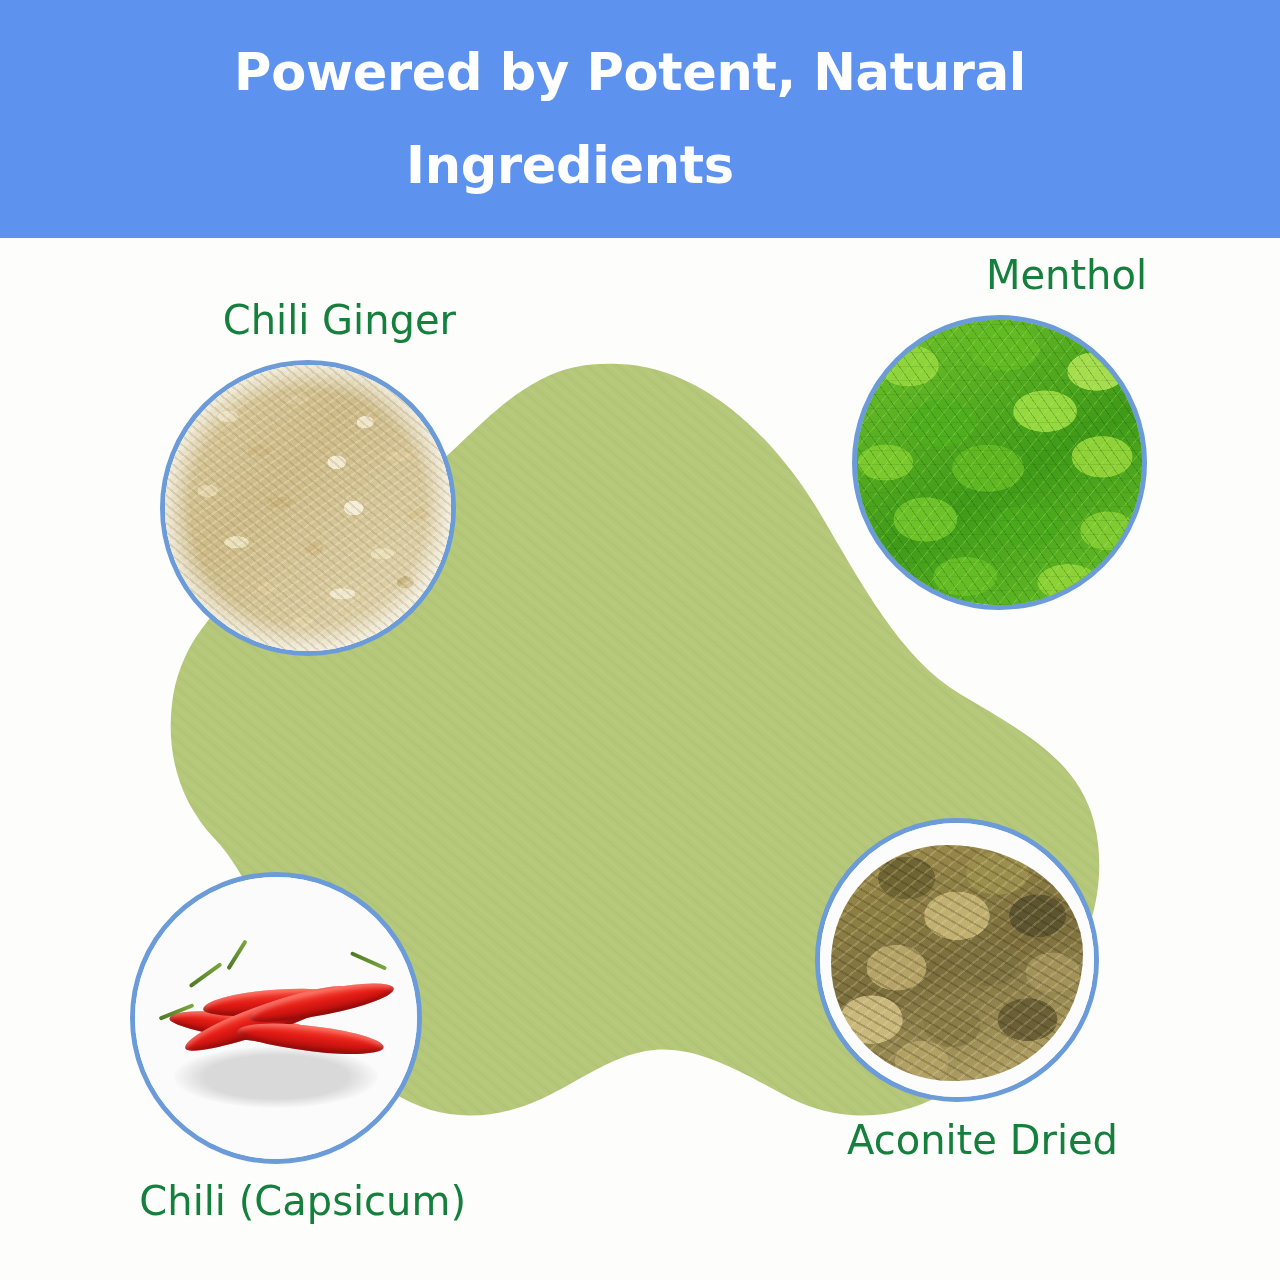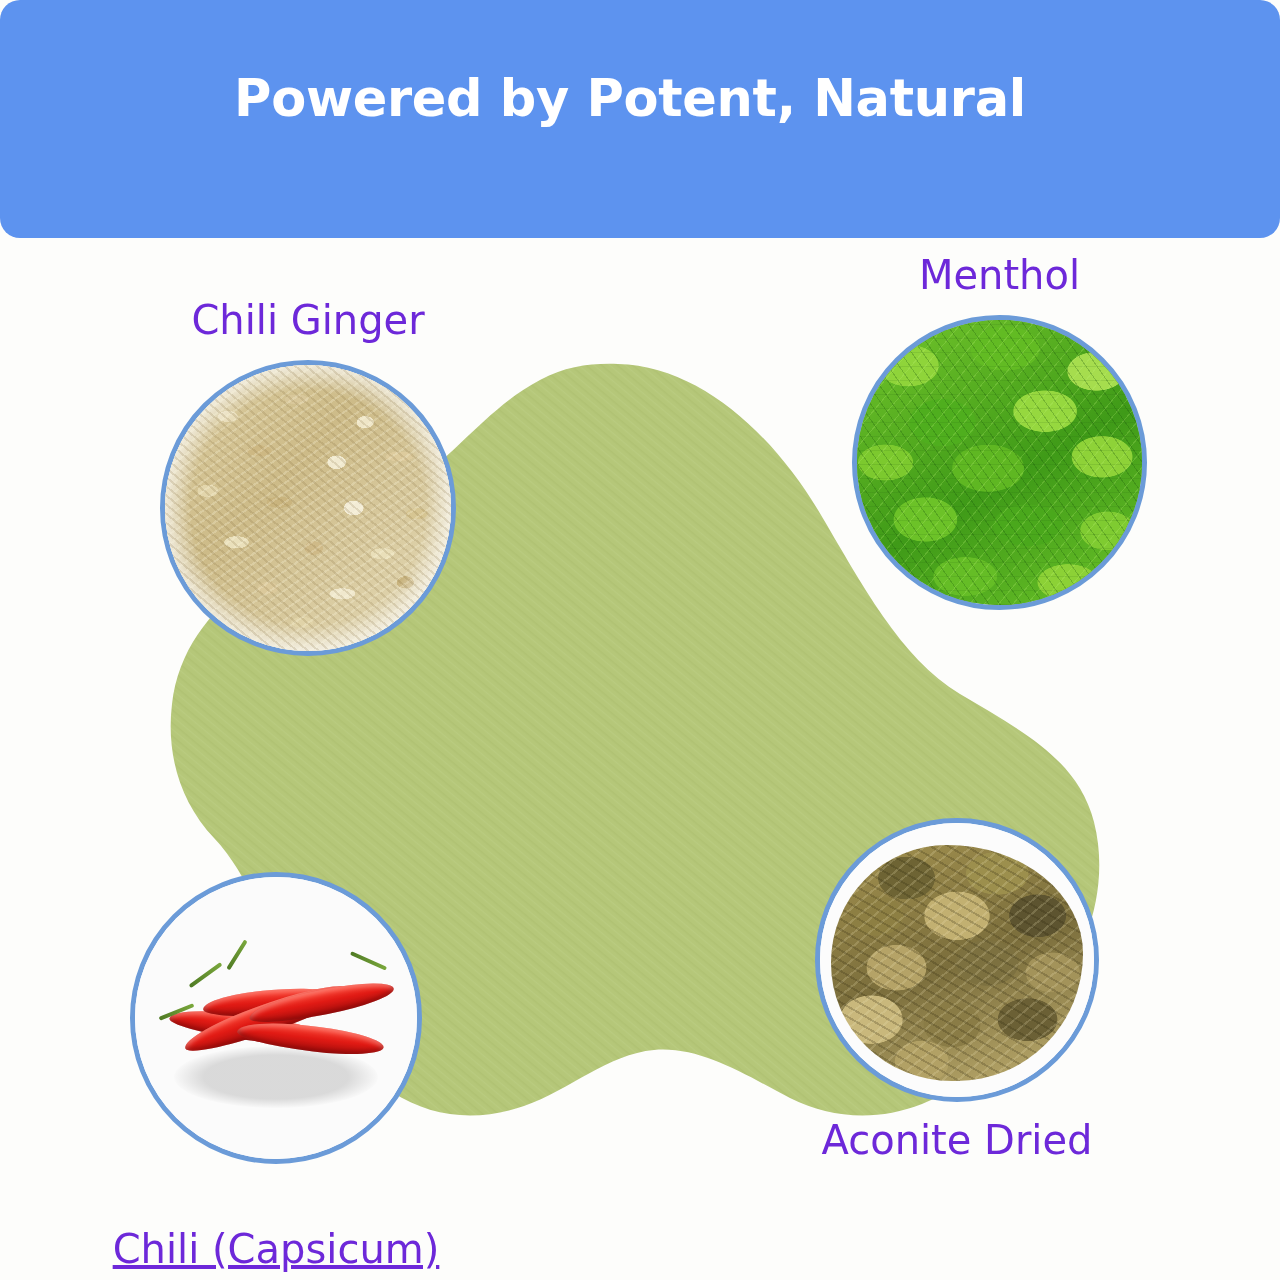--- a/index.html
+++ b/index.html
@@ -22,21 +22,20 @@
     top: 0;
     width: 1280px;
     height: 238px;
     background: #5d93ef;
     box-sizing: border-box;
     display: flex;
     flex-direction: column;
     align-items: center;
     justify-content: center;
     overflow: hidden;
-    border-radius: 20px;
   }
   .header-title-line {
     color: #ffffff;
     font-family: "DejaVu Sans", sans-serif;
     font-weight: bold;
     font-size: 51px;
     letter-spacing: -0.3px;
     line-height: 1.0;
     text-align: center;
     white-space: nowrap;
@@ -88,38 +87,38 @@
     background: #ffffff;
   }
   .ingredient-circle .photo {
     position: absolute;
     left: 0; top: 0;
     width: 100%;
     height: 100%;
   }
   .ingredient-label {
     position: absolute;
-    color: #6d28d9;
+    color: #15803d;
     font-family: "DejaVu Sans", sans-serif;
     font-weight: normal;
     font-size: 40px;
     line-height: 1;
     white-space: nowrap;
-    text-align: center;
+    text-align: right;
   }
 
   
   #node-ginger .ingredient-circle { left: 160px; top: 122px; width: 296px; height: 296px; }
   #node-ginger .ingredient-label  { left: 160px; top: 62px; width: 296px; }
 
   #node-menthol .ingredient-circle { left: 852px; top: 77px; width: 295px; height: 295px; }
   #node-menthol .ingredient-label  { left: 852px; top: 17px; width: 295px; }
 
   #node-chili .ingredient-circle { left: 130px; top: 634px; width: 292px; height: 292px; }
-  #node-chili .ingredient-label  { left: 86px; top: 991px; width: 380px; text-decoration: underline; }
+  #node-chili .ingredient-label  { left: 86px; top: 943px; width: 380px; }
 
   #node-aconite .ingredient-circle { left: 815px; top: 580px; width: 284px; height: 284px; }
   #node-aconite .ingredient-label  { left: 796px; top: 882px; width: 322px; }
 
   
 
   
   .photo-ginger {
     background:
       radial-gradient(ellipse 16px 9px at 22% 18%, #e8dcb8 0 60%, transparent 62%),
@@ -233,20 +232,21 @@
       repeating-linear-gradient(30deg, rgba(45,38,12,.22) 0 2px, transparent 2px 9px),
       repeating-linear-gradient(-40deg, rgba(240,230,185,.20) 0 2px, transparent 2px 10px);
     border-radius: inherit;
   }
 </style>
 </head>
 <body>
 
 <div class="header-banner">
   <div class="header-title-line line1">Powered by Potent, Natural</div>
+  <div class="header-title-line line2">Ingredients</div>
 </div>
 
 <div class="canvas">
 
   <div class="blob-layer">
     <svg class="blob-svg" viewBox="0 0 1280 1042" xmlns="http://www.w3.org/2000/svg">
       <defs>
         <pattern id="weave" width="10" height="10" patternUnits="userSpaceOnUse" patternTransform="rotate(40)">
           <rect width="10" height="10" fill="#b5c779"></rect>
           <rect width="10" height="1.6" y="0" fill="#aec071" opacity="0.75"></rect>

